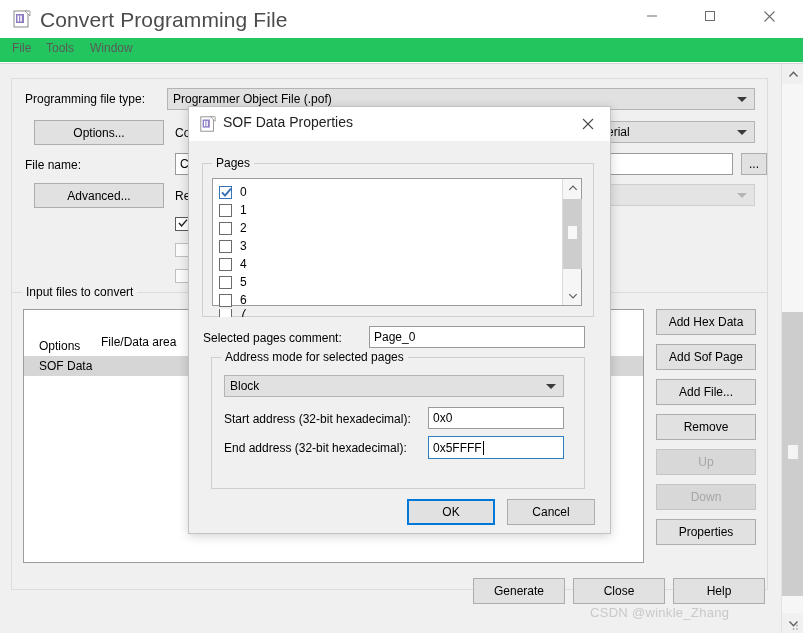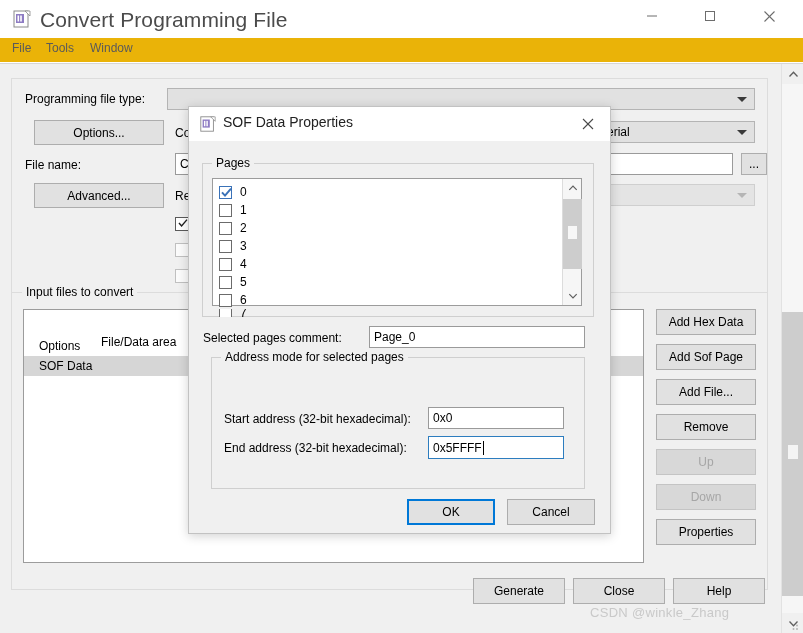--- a/index.html
+++ b/index.html
@@ -36,21 +36,21 @@
     color: #6d6d6d;
   }
   .wbtn svg { display: block; }
   #win-min { left: 629px; }
   #win-max { left: 687px; }
   #win-close { left: 746px; }
 
   
   .menubar {
     position: absolute; left: 0; top: 38px; width: 803px; height: 24px;
-    background: #eab308;
+    background: #22c55e;
   }
   .menu-item {
     position: absolute; top: 3px; height: 18px;
     font-size: 12px; color: #5a5a5a; padding: 0 4px;
   }
   #menu-file   { left: 8px; }
   #menu-tools  { left: 42px; }
   #menu-window { left: 86px; }
 
   .searchwrap {
@@ -305,20 +305,21 @@
   </div>
 
   <div class="hsep"></div>
 
   <div class="content">
 
     <div class="panel-top">
 
       <div class="lbl" style="left:13px; top:13px;">Programming file type:</div>
       <div class="combo" style="left:155px; top:9px; width:588px; height:22px;">
+        <span>Programmer Object File (.pof)</span>
         <span class="arrow"></span>
       </div>
 
       <div class="btn" style="left:22px; top:41px; width:130px; height:25px;">Options...</div>
 
       <div class="lbl" style="left:163px; top:47px;">Configuration device:</div>
       <div class="combo" style="left:305px; top:42px; width:130px; height:22px;">
         <span>EPCS16</span>
         <span class="arrow"></span>
       </div>
@@ -493,20 +494,24 @@
         </div>
       </div>
     </div>
 
     <div class="lbl" style="left:14px; top:224px;">Selected pages comment:</div>
     <div class="txt" style="left:180px; top:219px; width:216px; height:22px;">Page_0</div>
 
     <div class="grp" style="left:22px; top:250px; width:374px; height:132px;">
       <div class="gtitle">Address mode for selected pages</div>
 
+      <div class="combo" style="left:12px; top:17px; width:340px; height:22px;">
+        <span>Block</span>
+        <span class="arrow"></span>
+      </div>
 
       <div class="lbl" style="left:12px; top:54px;">Start address (32-bit hexadecimal):</div>
       <div class="txt" style="left:216px; top:49px; width:136px; height:22px;">0x0</div>
 
       <div class="lbl" style="left:12px; top:83px;">End address (32-bit hexadecimal):</div>
       <div class="txt" style="left:216px; top:78px; width:136px; height:23px; border:1px solid #2d7dbf;">
         <span>0x5FFFF</span>
           <span style="display:inline-block;width:1px;height:14px;background:#000;margin-left:1px;"></span>
       </div>
     </div>

